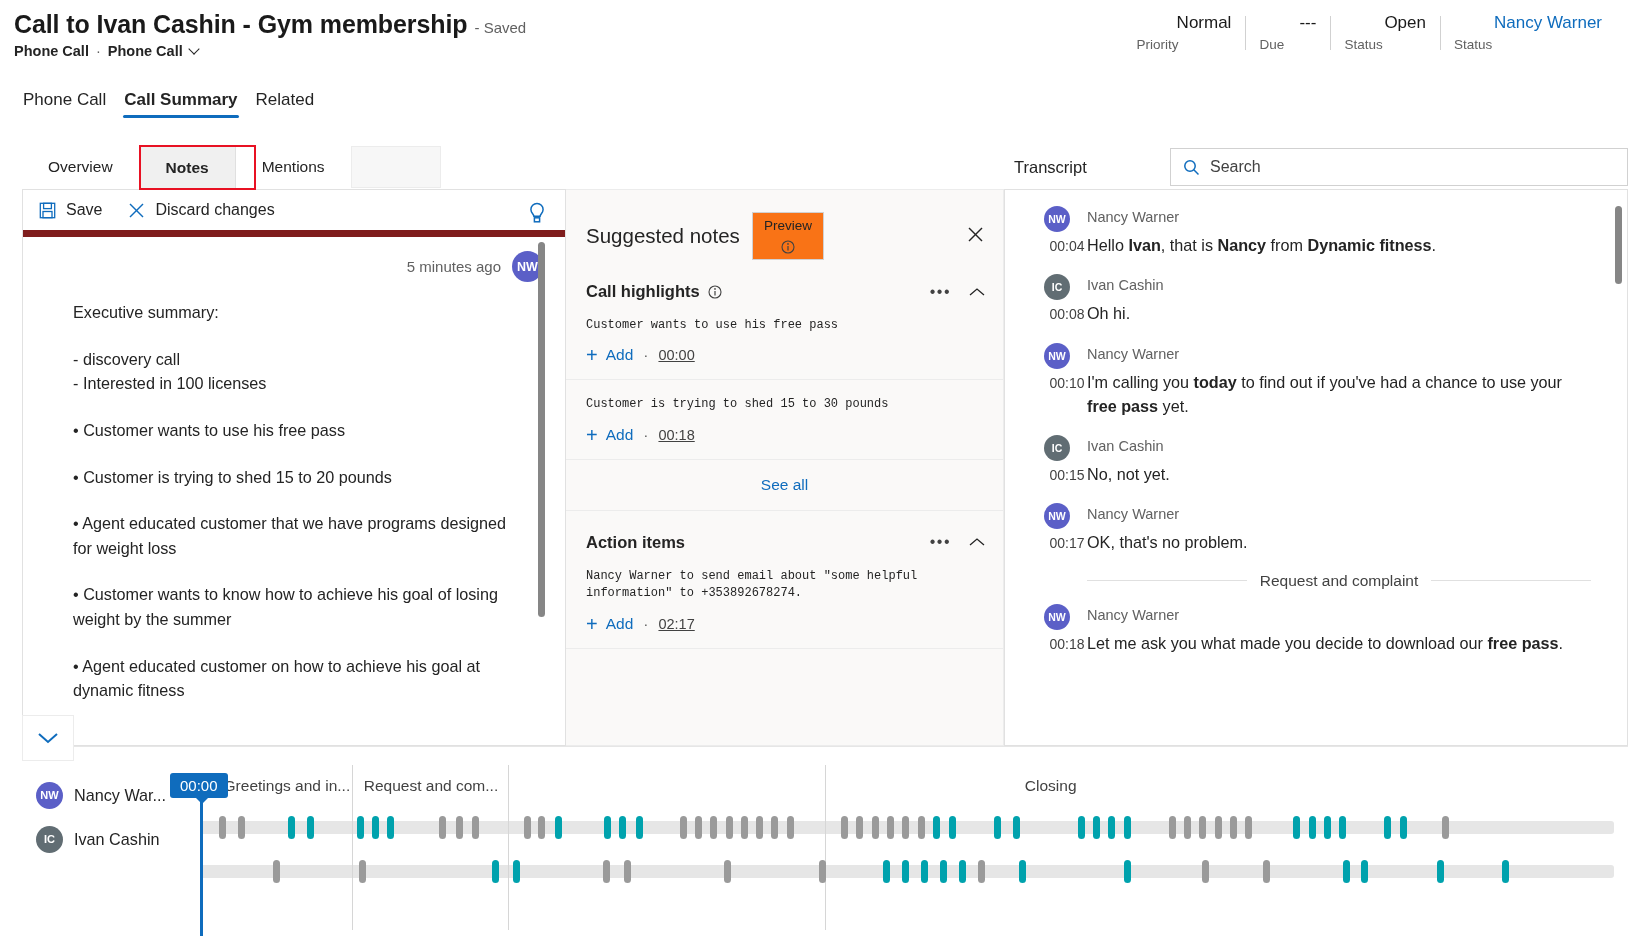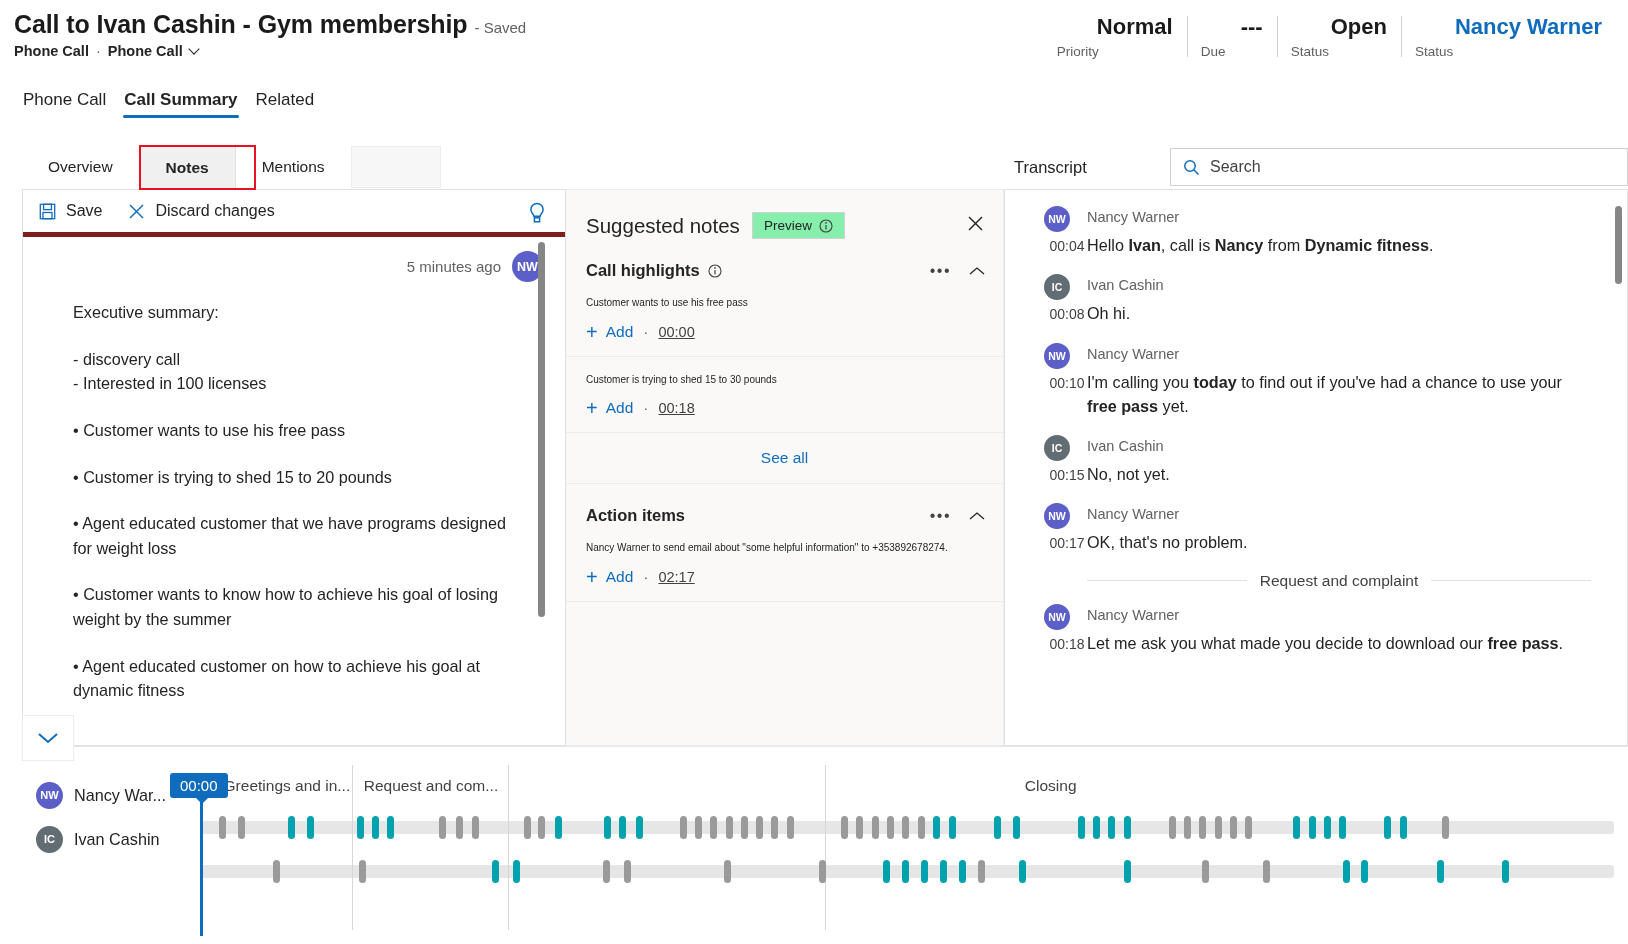--- a/index.html
+++ b/index.html
@@ -24,21 +24,21 @@
     content:""; display:block; width:7px; height:7px;
     border-right:1.4px solid #242424; border-bottom:1.4px solid #242424;
     transform:rotate(45deg); margin-top:-1px;
   }
 
   .meta { position:absolute; right:12px; top:12px; display:flex; align-items:stretch; }
   .meta-cell { padding:0 14px; display:flex; flex-direction:column; justify-content:center; position:relative; }
   .meta-cell + .meta-cell::before {
     content:""; position:absolute; left:0; top:4px; bottom:4px; width:1px; background:#d1d1d1;
   }
-  .meta-val { font-size:22px; font-weight:700; color:#1a1a1a; line-height:1.35; white-space:nowrap;padding-left:40px; }
+  .meta-val { font-size:17px; font-weight:400; color:#1a1a1a; line-height:1.35; white-space:nowrap;padding-left:40px; }
   .meta-val.link { color:#0f6cbd; }
   .meta-lbl { font-size:13.5px; color:#616161; line-height:1.35; margin-top:1px; }
 
   
   .maintabs { position:absolute; left:0; top:82px; width:1628px; height:44px; display:flex; align-items:flex-start; padding-left:14px; }
   .maintab { font-size:17px; color:#242424; padding:0 9px; height:36px; line-height:36px; position:relative; cursor:pointer; }
   .maintab.sel { font-weight:700; }
   .maintab.sel::after {
     content:""; position:absolute; left:8px; right:8px; bottom:0; height:3px; background:#0f6cbd; border-radius:2px;
   }
@@ -63,21 +63,21 @@
     position:absolute; left:1170px; top:148px; width:458px; height:38px;
     border:1px solid #d1d1d1; background:#fff; display:flex; align-items:center; padding-left:12px;
   }
   .search-ph { font-size:16px; color:#424242; margin-left:10px; }
 
   
   .notes-panel {
     position:absolute; left:22px; top:189px; width:544px; height:557px;
     background:#fff; border:1px solid #e1e1e1; overflow:hidden;
   }
-  .notes-toolbar { height:47px; border-bottom:5px solid #7f1d1d; display:flex; align-items:center; padding:0 16px; position:relative; }
+  .notes-toolbar { height:47px; border-bottom:7px solid #7f1d1d; display:flex; align-items:center; padding:0 16px; position:relative; }
   .tb-btn { display:flex; align-items:center; font-size:16px; color:#242424; margin-right:26px; cursor:pointer; }
   .tb-btn .ico { margin-right:10px; display:flex; align-items:center; }
   .bulb { position:absolute; right:18px; top:12px; cursor:pointer; }
 
   .notes-meta { display:flex; justify-content:flex-end; align-items:center; padding:14px 22px 0 0; }
   .notes-ago { font-size:15px; color:#616161; margin-right:11px; }
 
   .avatar { border-radius:50%; display:flex; align-items:center; justify-content:center; color:#fff; font-weight:600; flex:none; }
   .av-nw { background:#5b5fc7; }
   .av-ic { background:#616d73; }
@@ -95,33 +95,33 @@
   .notes-scroll i { display:block; width:7px; height:375px; background:#868686; border-radius:4px; }
 
   
   .sugg-panel {
     position:absolute; left:566px; top:189px; width:438px; height:557px;
     background:#faf9f8; border:1px solid #ececec; border-left:none;
   }
   .sugg-head { display:flex; align-items:center; padding:22px 18px 0 20px; }
   .sugg-title { font-size:20.5px; color:#242424; }
   .preview-pill {
-    margin-left:12px; border:1px solid #d1d1d1; background:#86efac;
-    font-size:13.5px; color:#242424; padding:5px 11px; display:flex; align-items:center; gap:7px; cursor:pointer;
+    margin-left:12px; border:1px solid #d1d1d1; background:#f97316;
+    font-size:13.5px; color:#242424; padding:5px 11px; display:flex; align-items:center; gap:7px; cursor:pointer;flex-direction:column;
   }
   .sugg-close { margin-left:auto; cursor:pointer; color:#242424; }
 
   .sec-head { display:flex; align-items:center; padding:22px 18px 0 20px; }
   .sec-title { font-size:16.5px; font-weight:700; color:#242424; display:flex; align-items:center; gap:8px; }
   .sec-actions { margin-left:auto; display:flex; align-items:center; gap:18px; color:#424242; }
   .dots { letter-spacing:1.5px; font-size:16px; cursor:pointer; line-height:1; }
   .chev-up { cursor:pointer; display:inline-block; }
 
   .sugg-item { padding:16px 20px 14px 20px; border-bottom:1px solid #ececec; }
-  .sugg-text { font-size:10px; color:#242424; line-height:1.45; }
+  .sugg-text { font-size:12px; color:#242424; line-height:1.45;font-family:Liberation Mono, monospace; }
   .sugg-actions { display:flex; align-items:center; margin-top:11px; font-size:15.5px; }
   .add-btn { display:flex; align-items:center; color:#0f6cbd; cursor:pointer; }
   .add-btn .plus { font-size:20px; margin-right:8px; line-height:1; }
   .mid-dot { margin:0 10px; color:#616161; }
   .ts { color:#424242; text-decoration:underline; cursor:pointer; font-size:14.5px; }
   .see-all { text-align:center; color:#0f6cbd; font-size:15.5px; padding:16px 0 16px 0; cursor:pointer; border-bottom:1px solid #ececec; }
 
   
   .tr-panel {
     position:absolute; left:1004px; top:189px; width:624px; height:557px;
@@ -376,21 +376,21 @@
 
   <div class="tr-panel">
     <div class="tr-inner" id="tr-list">
         <div class="tr-row">
           <div class="tr-left">
             <span class="avatar av-26 av-nw">NW</span>
             <span class="tr-time">00:04</span>
           </div>
           <div class="tr-right">
             <div class="tr-name">Nancy Warner</div>
-            <div class="tr-text"><span>Hello </span><b>Ivan</b><span>, call is </span><b>Nancy</b><span> from </span><b>Dynamic fitness</b><span>.</span></div>
+            <div class="tr-text"><span>Hello </span><b>Ivan</b><span>, that is </span><b>Nancy</b><span> from </span><b>Dynamic fitness</b><span>.</span></div>
           </div>
         </div>
         <div class="tr-row">
           <div class="tr-left">
             <span class="avatar av-26 av-ic">IC</span>
             <span class="tr-time">00:08</span>
           </div>
           <div class="tr-right">
             <div class="tr-name">Ivan Cashin</div>
             <div class="tr-text"><span>Oh hi.</span></div>

